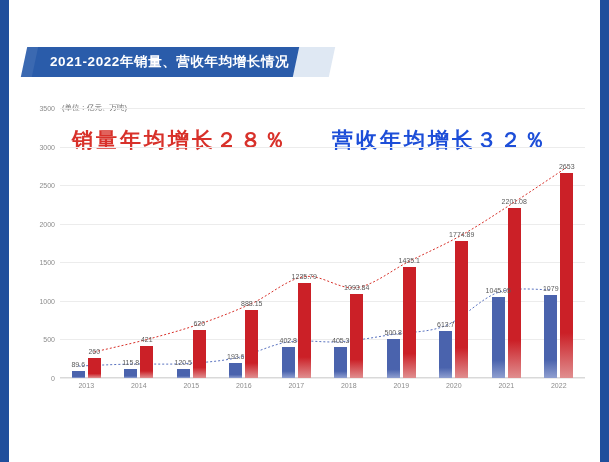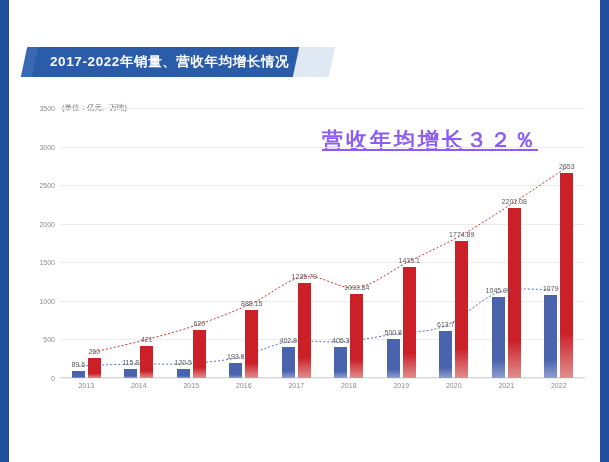--- a/index.html
+++ b/index.html
@@ -53,23 +53,23 @@
   .unit-label{
     position:absolute;left:62px;top:103px;
     font-size:7.5px;color:#6b6b6b;white-space:nowrap;
   }
   .anno-red{
     position:absolute;left:72px;top:126px;
     font-size:21px;font-weight:bold;color:#d8312a;
     letter-spacing:3px;white-space:nowrap;
   }
   .anno-blue{
-    position:absolute;left:322px;top:126px;
-    font-size:21px;font-weight:bold;color:#8b5cf6;
-    letter-spacing:3px;white-space:nowrap;text-decoration:underline;
+    position:absolute;left:332px;top:126px;
+    font-size:21px;font-weight:bold;color:#1d4ed8;
+    letter-spacing:3px;white-space:nowrap;
   }
 
   .plot{
     position:absolute;
     left:60px;top:108px;width:525px;height:270px;
   }
   .gridline{
     position:absolute;left:0;width:525px;height:1px;background:#ececec;
   }
   .axis-base{
@@ -114,24 +114,25 @@
 
 <div id="page">
 
   <div class="left-bar"></div>
   <div class="right-bar"></div>
 
   <div class="banner-wrap">
     <div class="banner-nub"></div>
     <div class="banner-main"></div>
     <div class="banner-tail"></div>
-    <div class="banner-text">2017-2022年销量、营收年均增长情况</div>
+    <div class="banner-text">2021-2022年销量、营收年均增长情况</div>
   </div>
 
   <div class="unit-label">(单位：亿元、万吨)</div>
+  <div class="anno-red">销量年均增长２８％</div>
   <div class="anno-blue">营收年均增长３２％</div>
 
   <div class="plot">
     <div id="grid">
         <div class="gridline" style="top: 270px;"></div>
         <div class="gridline" style="top: 231.429px;"></div>
         <div class="gridline" style="top: 192.857px;"></div>
         <div class="gridline" style="top: 154.286px;"></div>
         <div class="gridline" style="top: 115.714px;"></div>
         <div class="gridline" style="top: 77.1429px;"></div>

